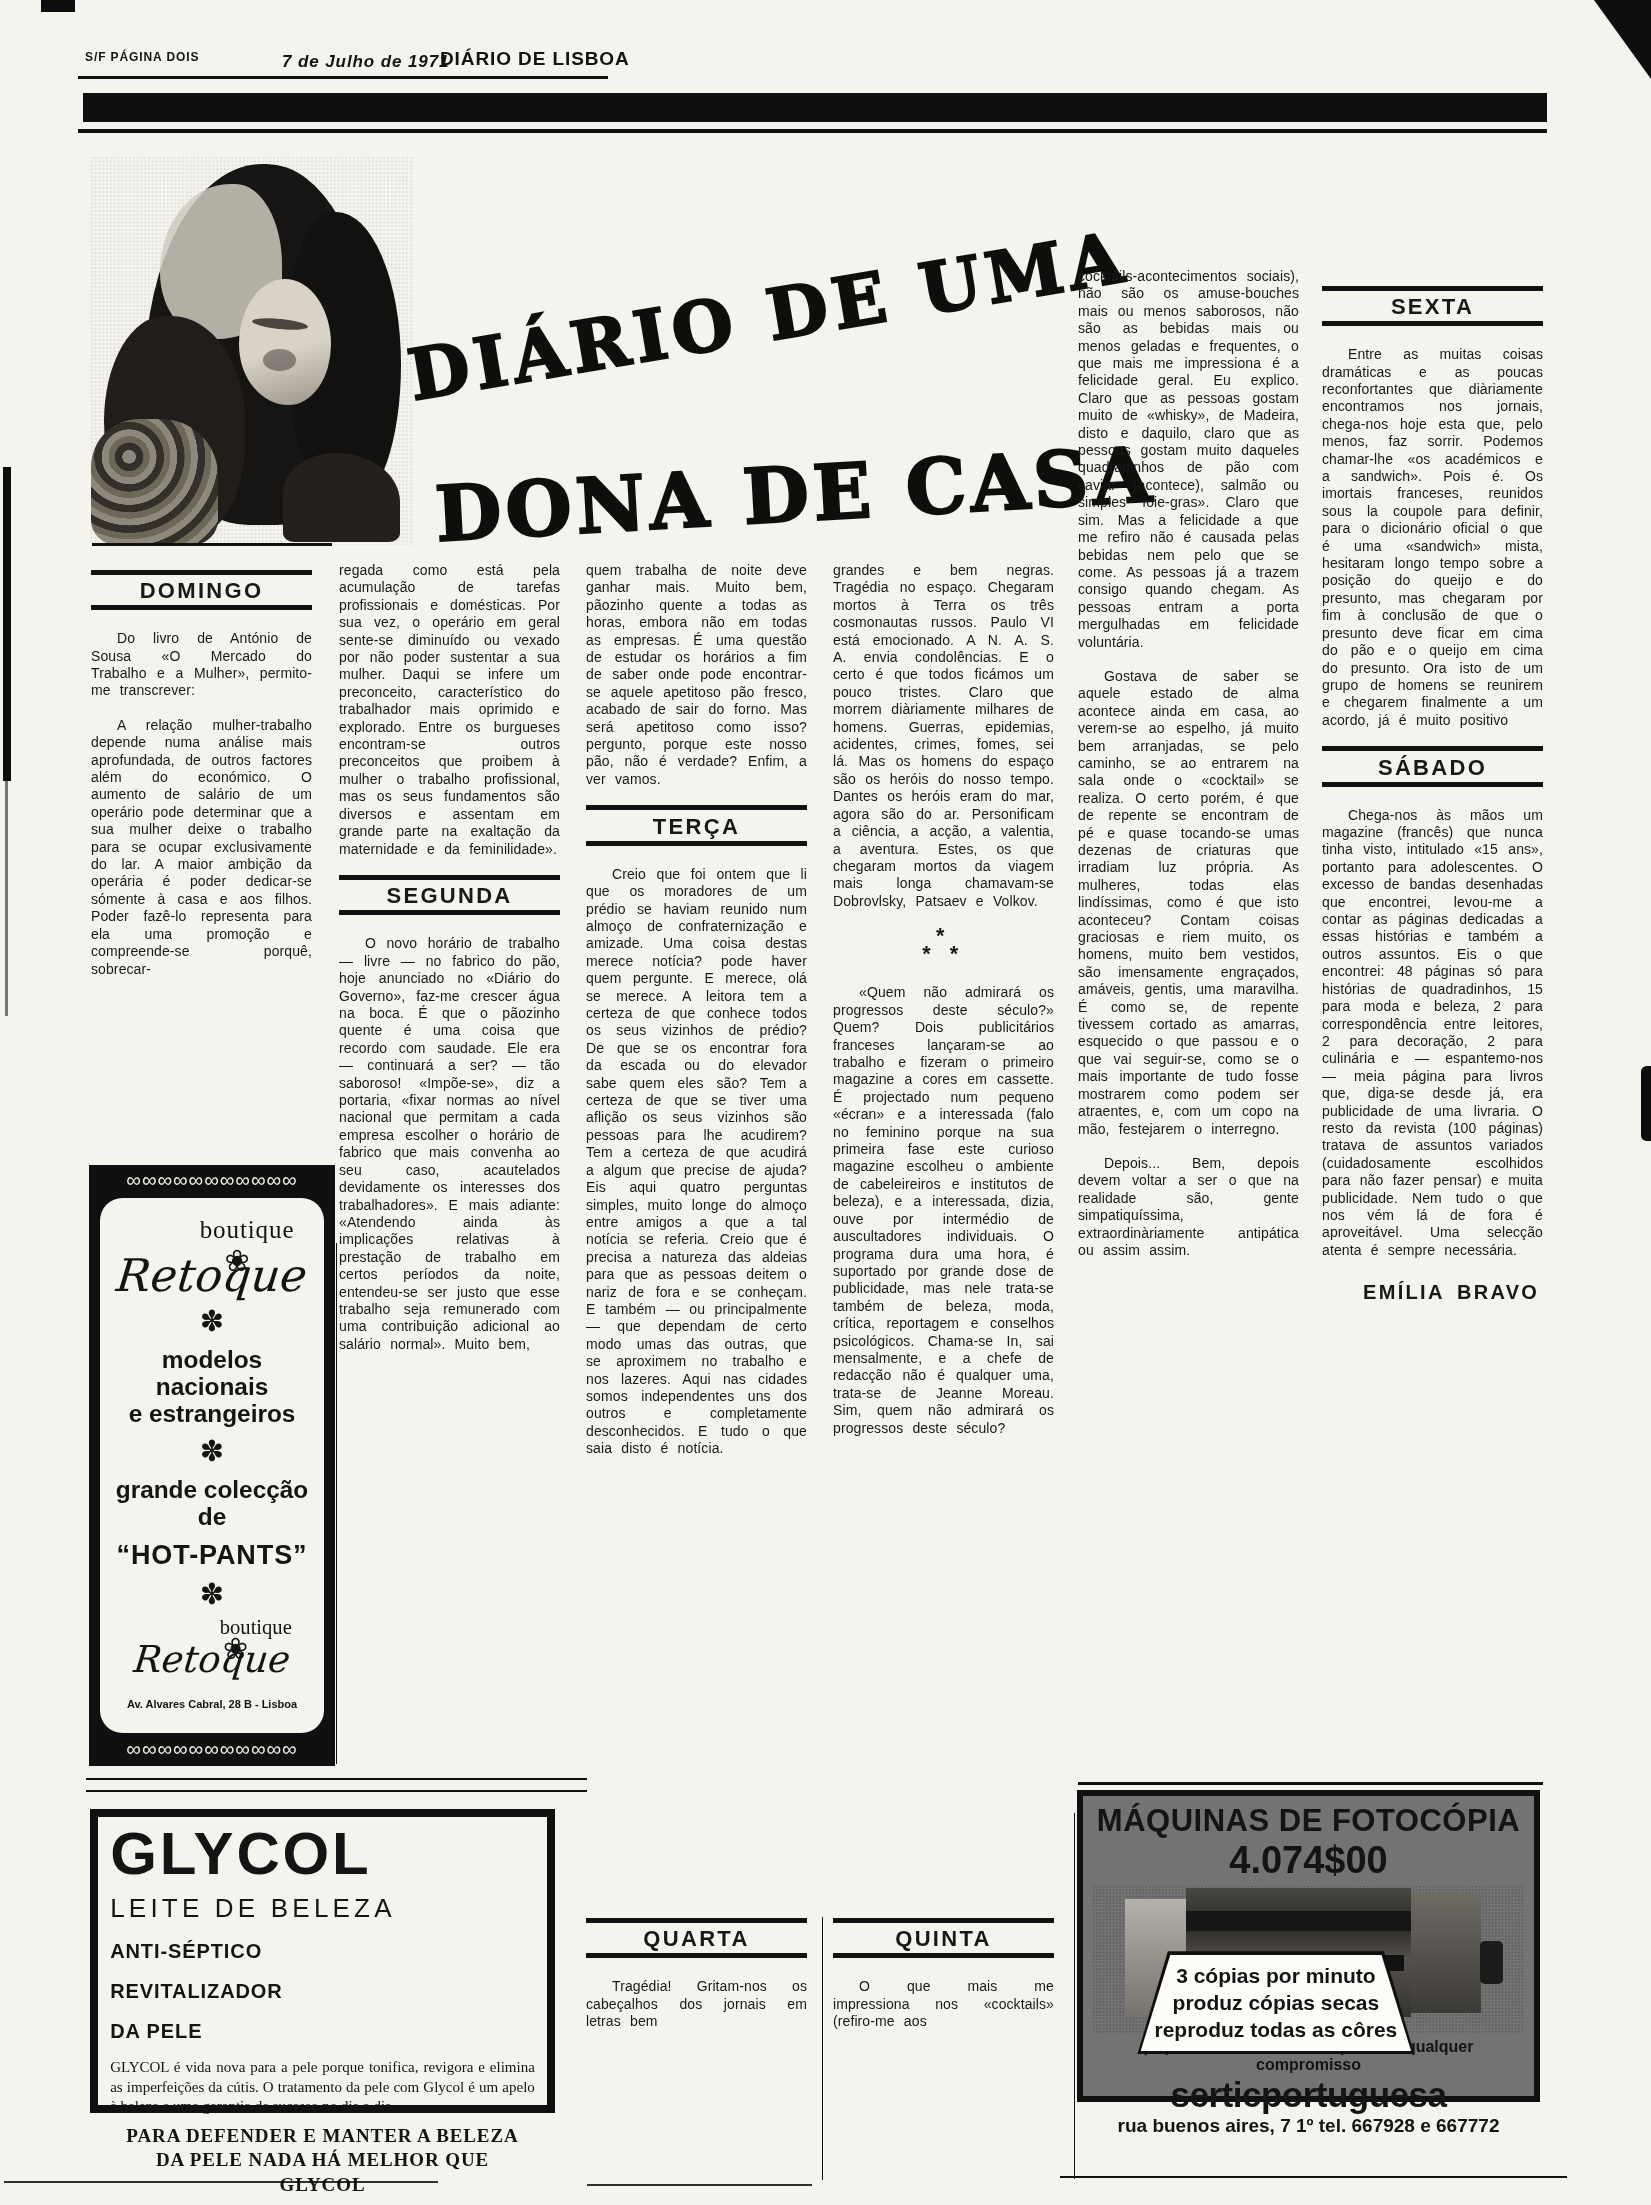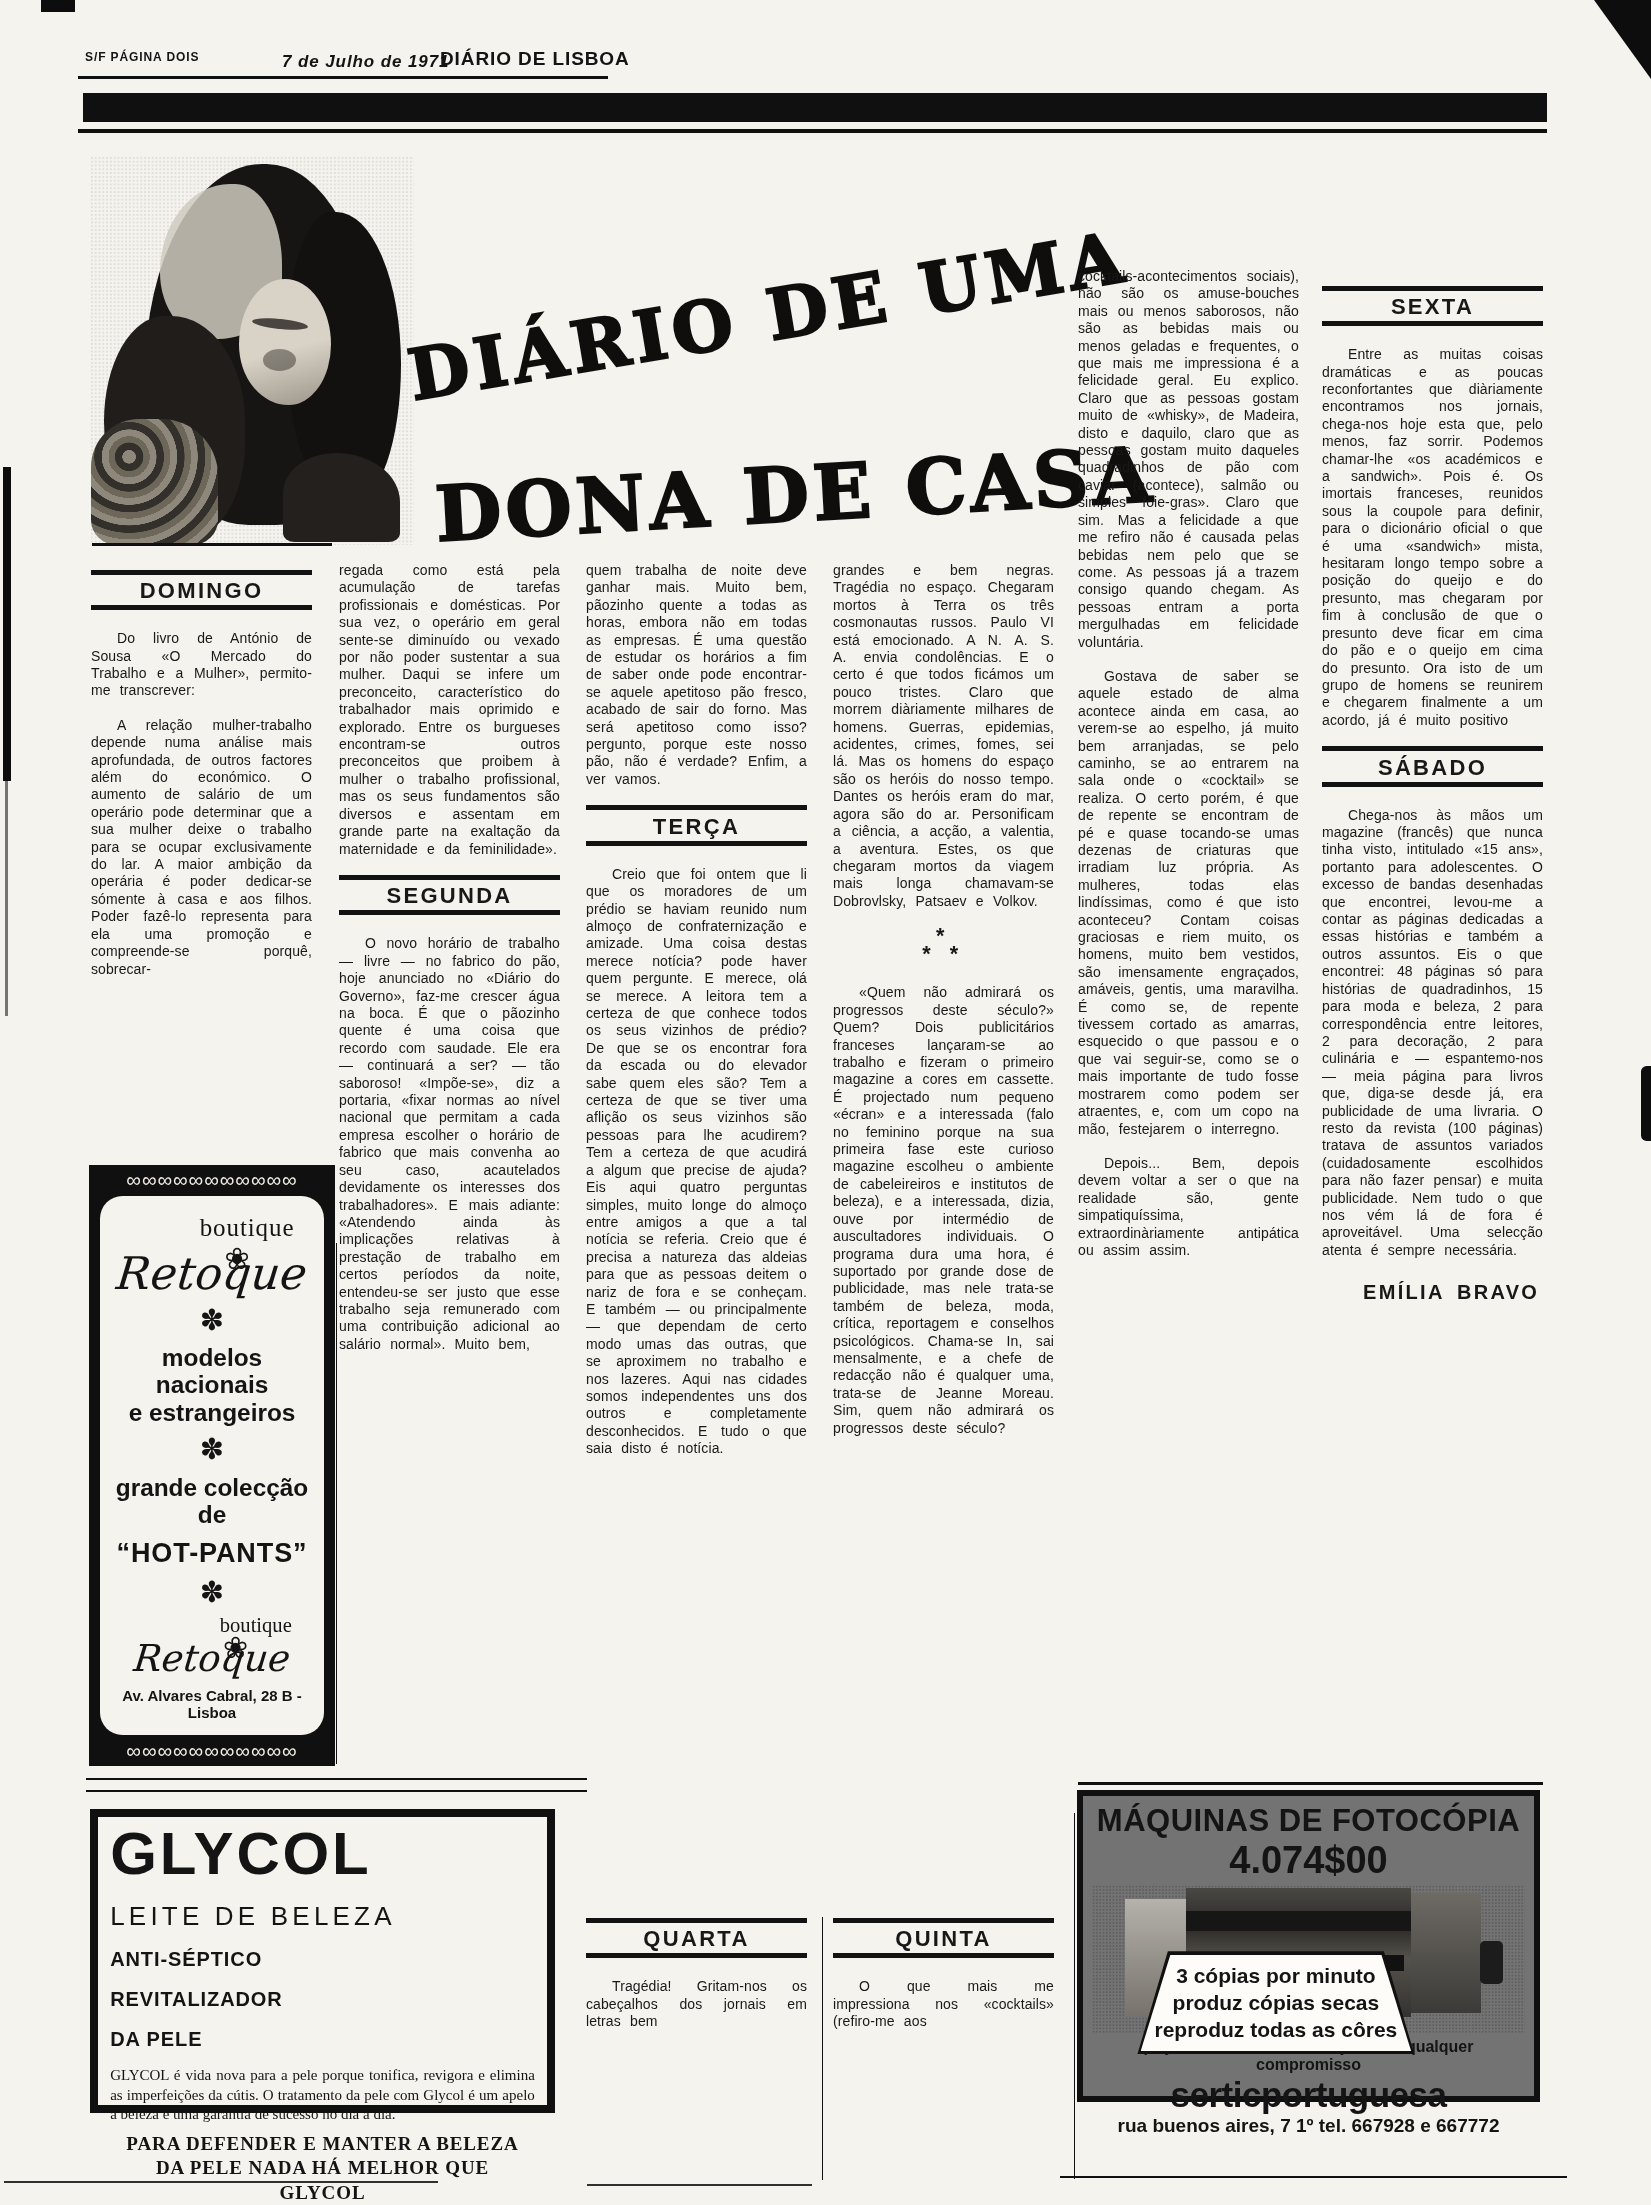--- a/index.html
+++ b/index.html
@@ -54,27 +54,27 @@
           display:flex;flex-direction:column;align-items:center;gap:9.4px;text-align:center;}
   .bt-label{font-family:"Liberation Serif",serif;font-size:25px;letter-spacing:0.9px;align-self:flex-end;margin-right:19px;}
   .bt-logo{position:relative;font-family:"DejaVu Serif",serif;font-style:italic;font-size:45px;line-height:1;
            transform:skewX(-6deg);}
   .bt-logo .q-flower{position:absolute;left:56%;top:-6.6px;font-size:30px;font-style:normal;transform:skewX(6deg);}
   .bt-flower{font-size:29px;line-height:1;}
   .bt-line{font-size:24.4px;font-weight:bold;line-height:1.12;white-space:pre-line;letter-spacing:0;}
   .bt-hot{font-size:27px;font-weight:bold;letter-spacing:0.9px;}
   .bt-label2{font-family:"Liberation Serif",serif;font-size:20.6px;align-self:flex-end;margin:-2.8px 21.6px -6.6px 0;}
   .bt-logo2{font-size:37px;}
-  .bt-addr{font-size:15px;font-weight:bold;letter-spacing:0;margin-top:1px;}
+  .bt-addr{font-size:11px;font-weight:bold;letter-spacing:0;margin-top:10px;}
   
   .ad-glycol{position:absolute;left:90px;top:1809px;width:465px;height:304px;border:8.4px solid #101010;
              background:#f5f3ee;box-sizing:border-box;padding:8.4px 12.2px;font-family:"Liberation Serif",serif;}
   .gl-head{display:flex;flex-direction:column;}
   .gl-brand{font-family:"Liberation Sans",sans-serif;font-size:60px;font-weight:900;letter-spacing:2.8px;line-height:.95;}
-  .gl-sub{font-family:"Liberation Sans",sans-serif;font-size:26px;letter-spacing:4.2px;margin-top:19px;}
+  .gl-sub{font-family:"Liberation Sans",sans-serif;font-size:26px;letter-spacing:4.2px;margin-top:11px;}
   .gl-claims{font-family:"Liberation Sans",sans-serif;font-size:20px;font-weight:bold;line-height:2.0;
              white-space:pre-line;letter-spacing:0.9px;padding-top:6.6px;text-align:left;}
   .gl-body{font-size:15px;line-height:1.28;text-align:justify;margin-top:7.5px;}
   .gl-slogan{font-size:19px;font-weight:bold;letter-spacing:0.9px;line-height:1.3;margin-top:7.5px;text-align:center;white-space:pre-line;}
   .gl-orders{font-size:17.4px;margin-top:7.5px;}
   .gl-bottom{display:flex;justify-content:space-between;margin-top:6.6px;font-size:20px;}
   .gl-city{font-weight:bold;}
   
   .ad-foto{position:absolute;left:1077px;top:1790px;width:463px;height:312px;border:6.6px solid #101010;
            background:#737373;box-sizing:border-box;padding:6.6px 9.4px;text-align:center;}

